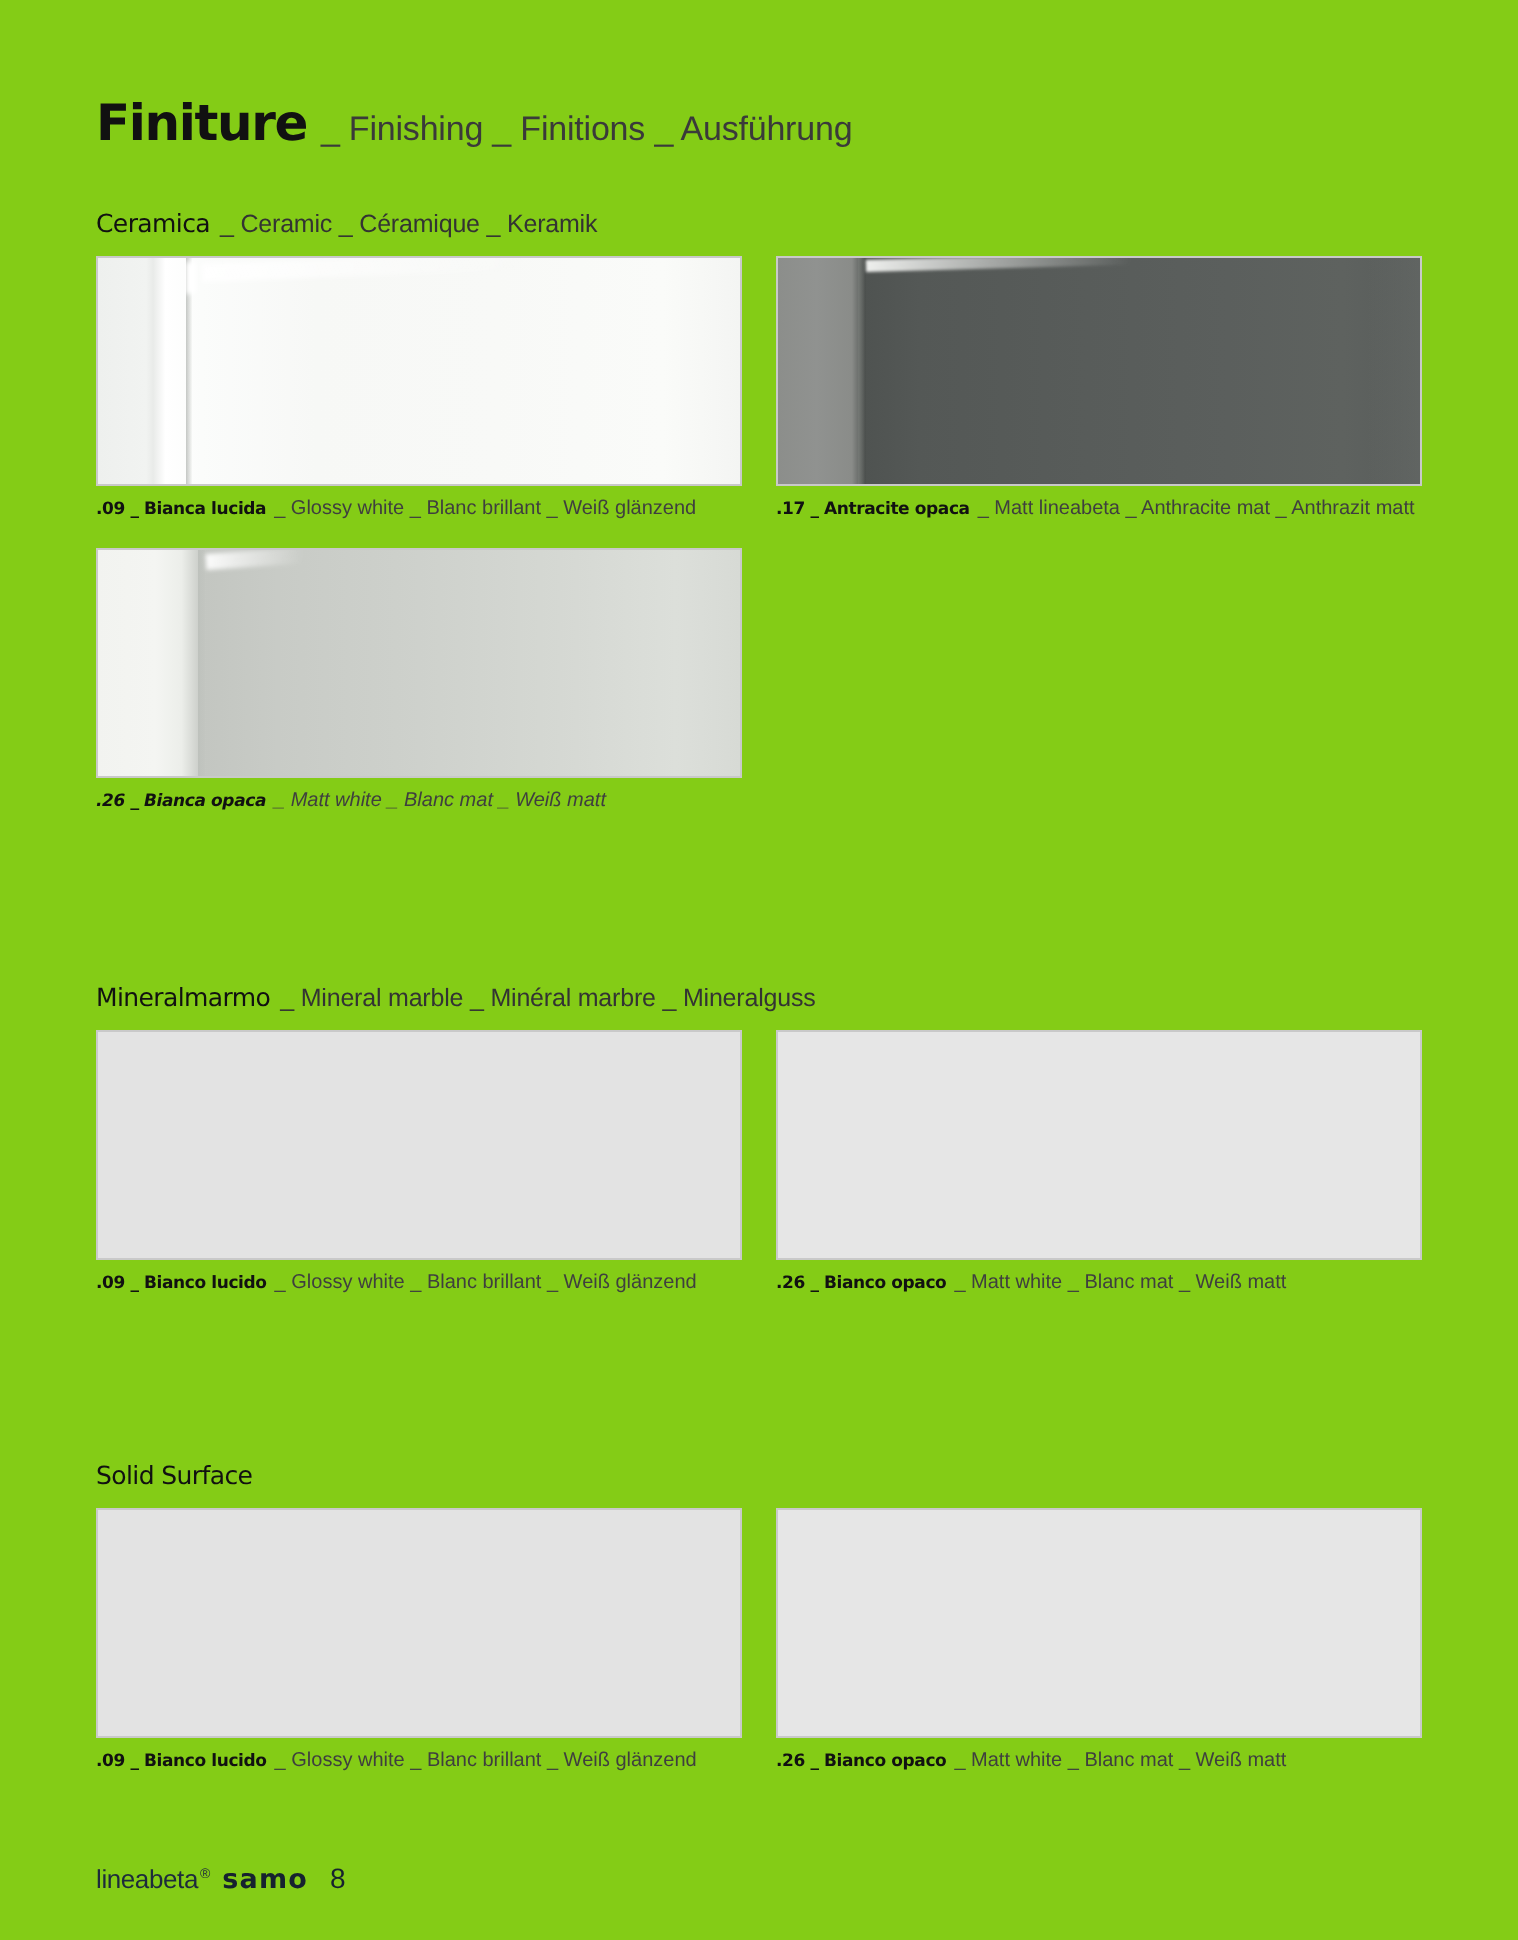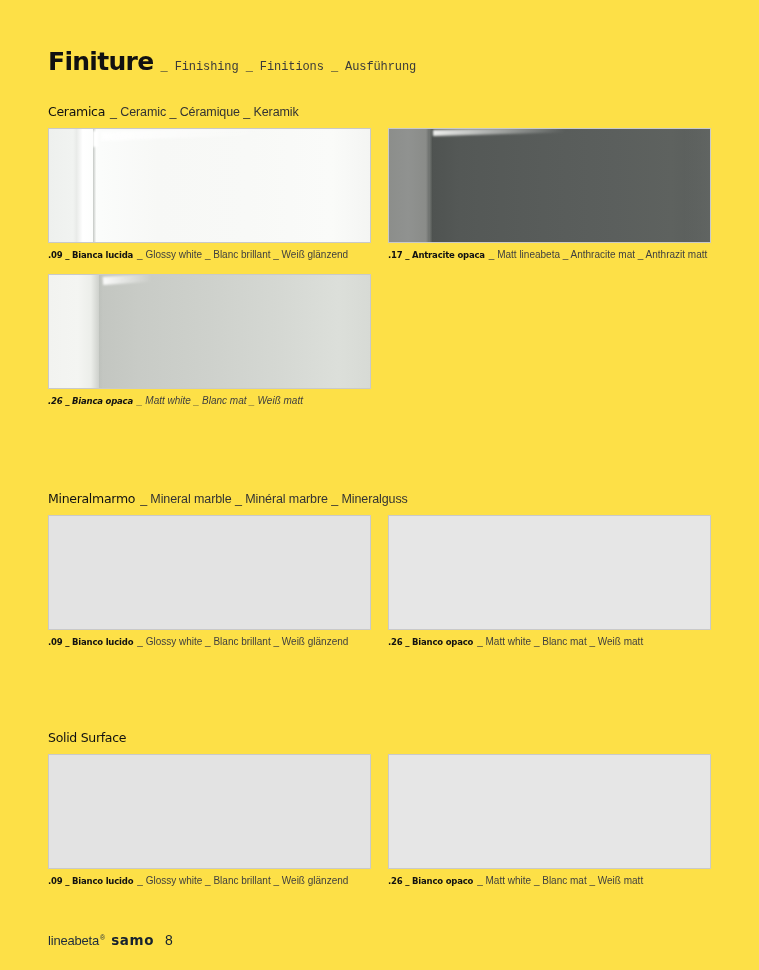--- a/index.html
+++ b/index.html
@@ -12,46 +12,45 @@
     height: 970px;
     position: relative;
     font-family: "Liberation Sans", sans-serif;
     color: #1a1a1a;
     overflow: hidden;
   }
 
   .page {
     position: absolute;
     inset: 0;
-    background: #fde047;
+    background: #84cc16;
   }
 
   
   .page-title {
     position: absolute;
     left: 48px;
     top: 47px;
     display: flex;
     align-items: baseline;
     white-space: nowrap;
   }
   .page-title .main {
     font-size: 25px;
     font-weight: bold;
     letter-spacing: -0.7px;
     color: #111111;
     font-family: "DejaVu Sans", sans-serif;
   }
   .page-title .sub {
-    font-size: 12px;
+    font-size: 17px;
     font-weight: normal;
     color: #3a3a3a;
     margin-left: 7px;
     letter-spacing: -0.1px;
-    font-family: Liberation Mono, monospace;
   }
 
   
   .section {
     position: absolute;
     left: 48px;
     width: 663px;
   }
   .section-heading {
     display: flex;

